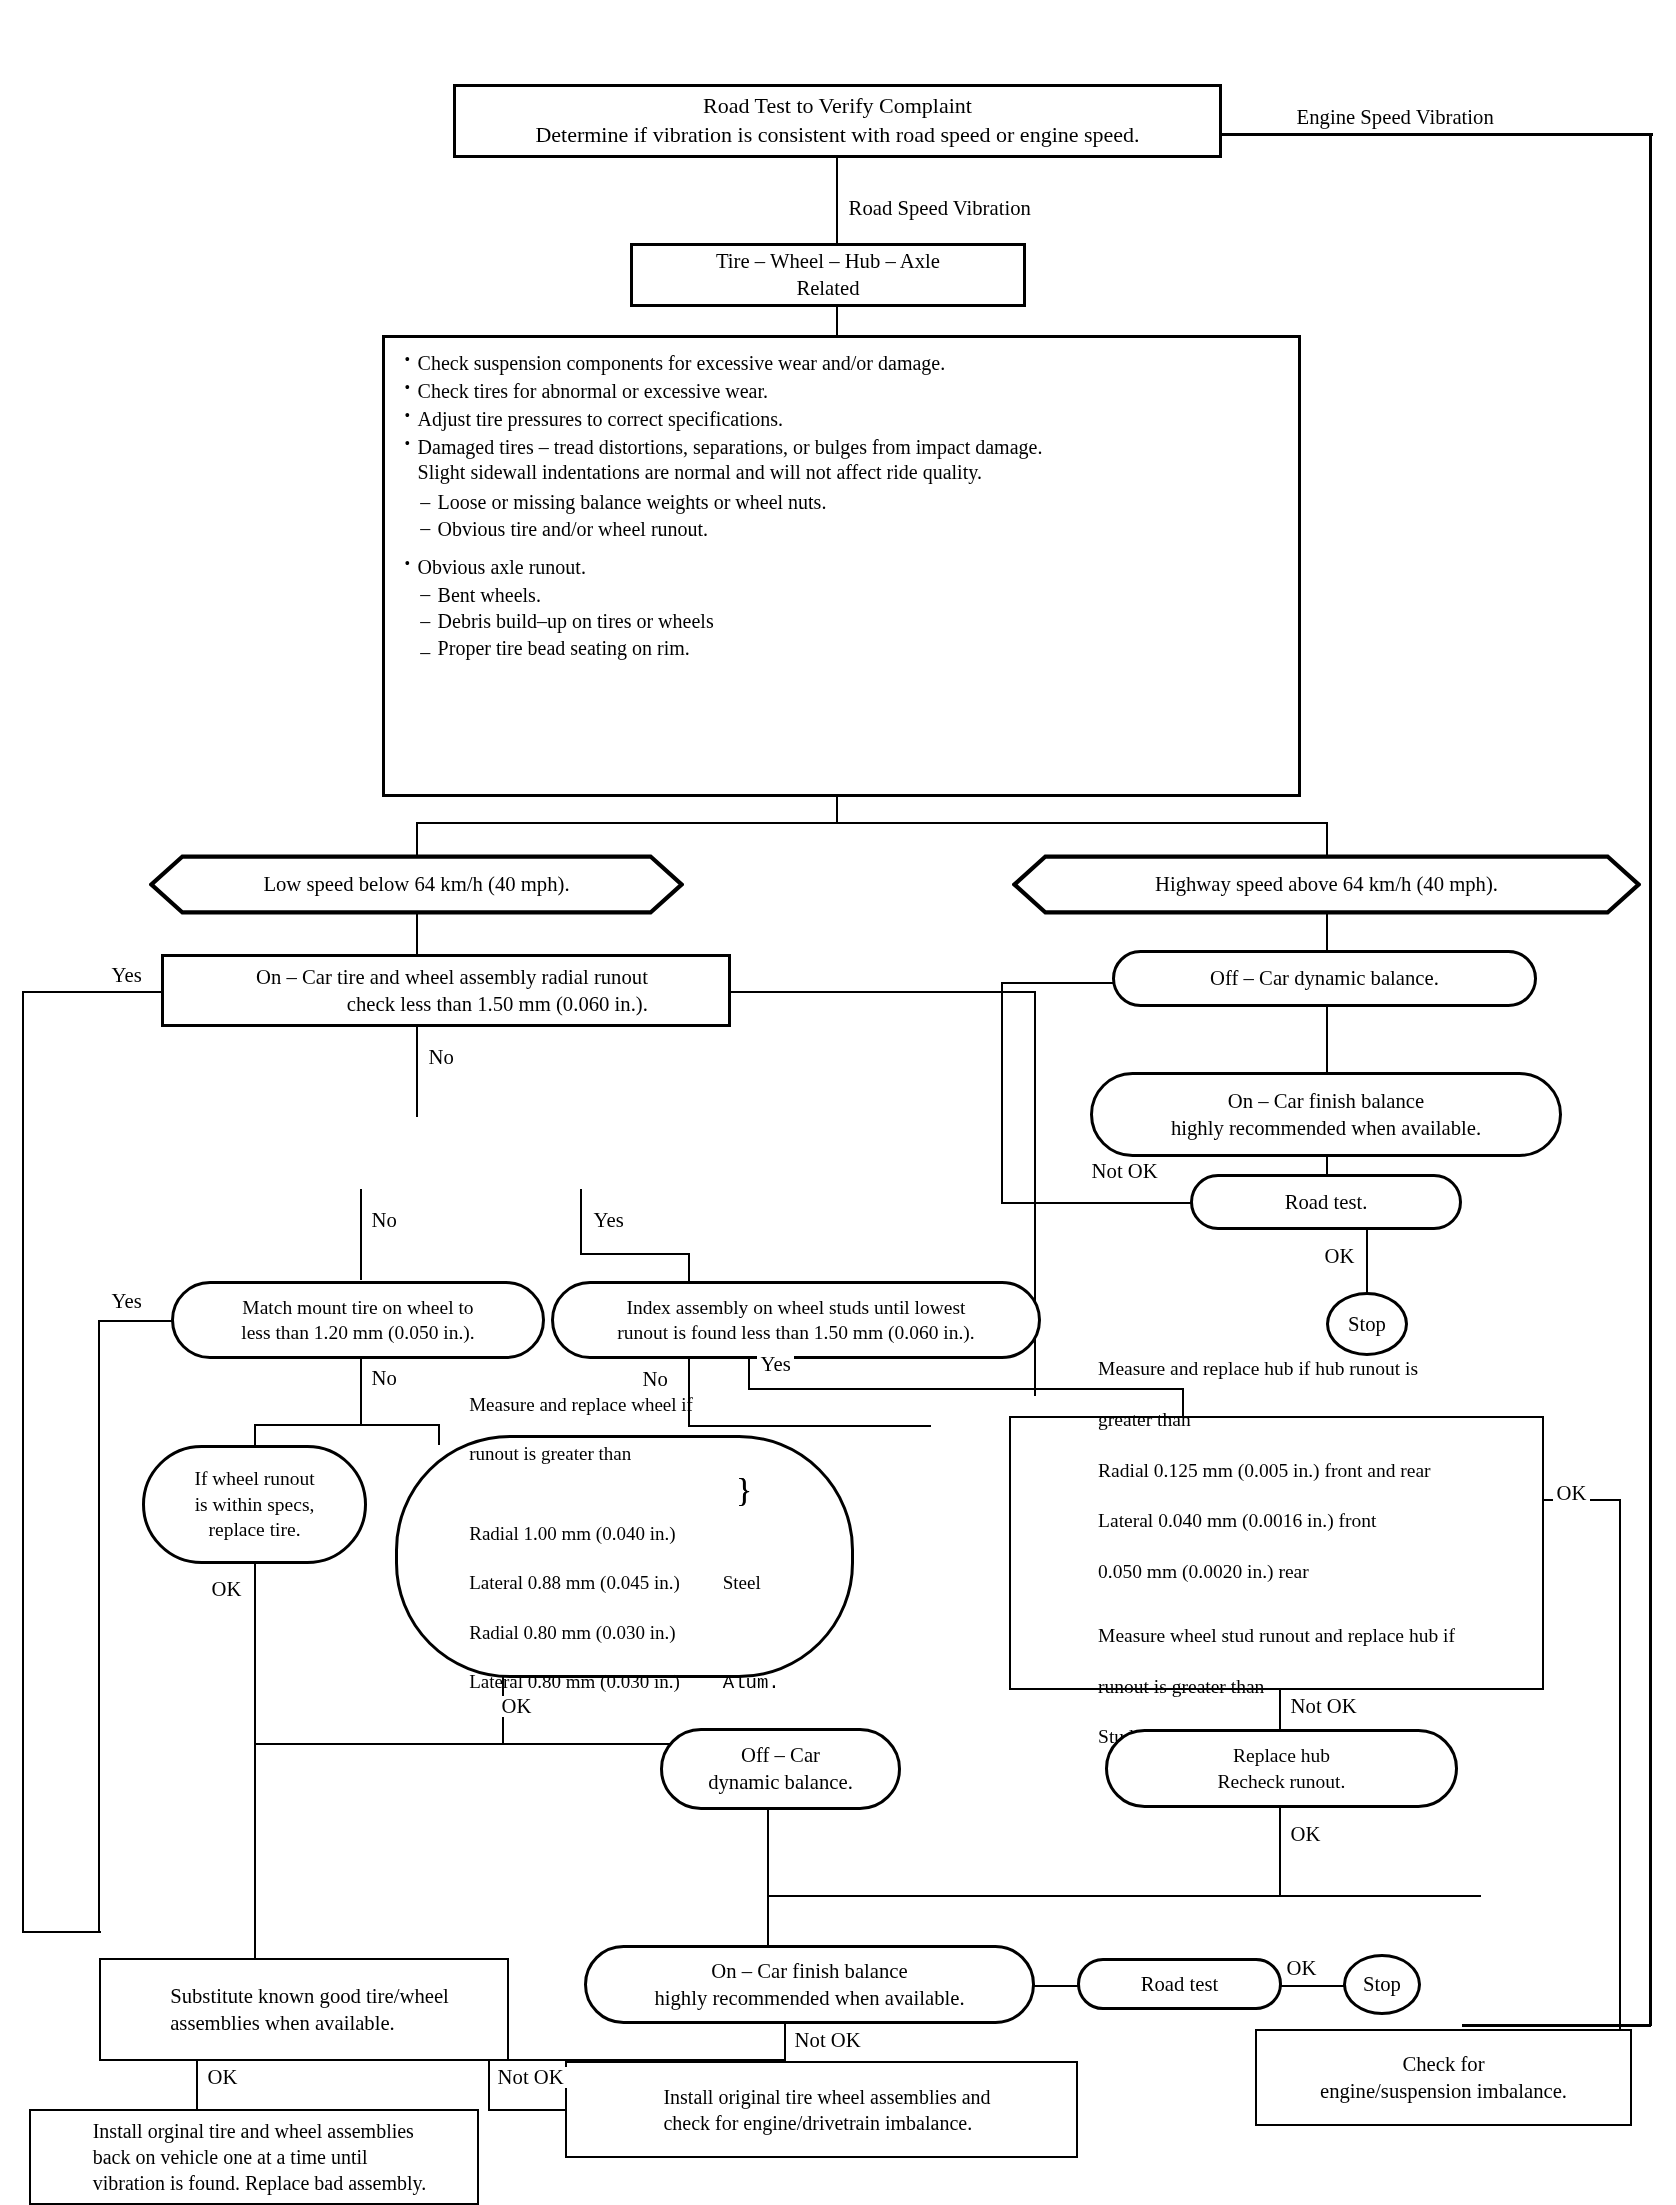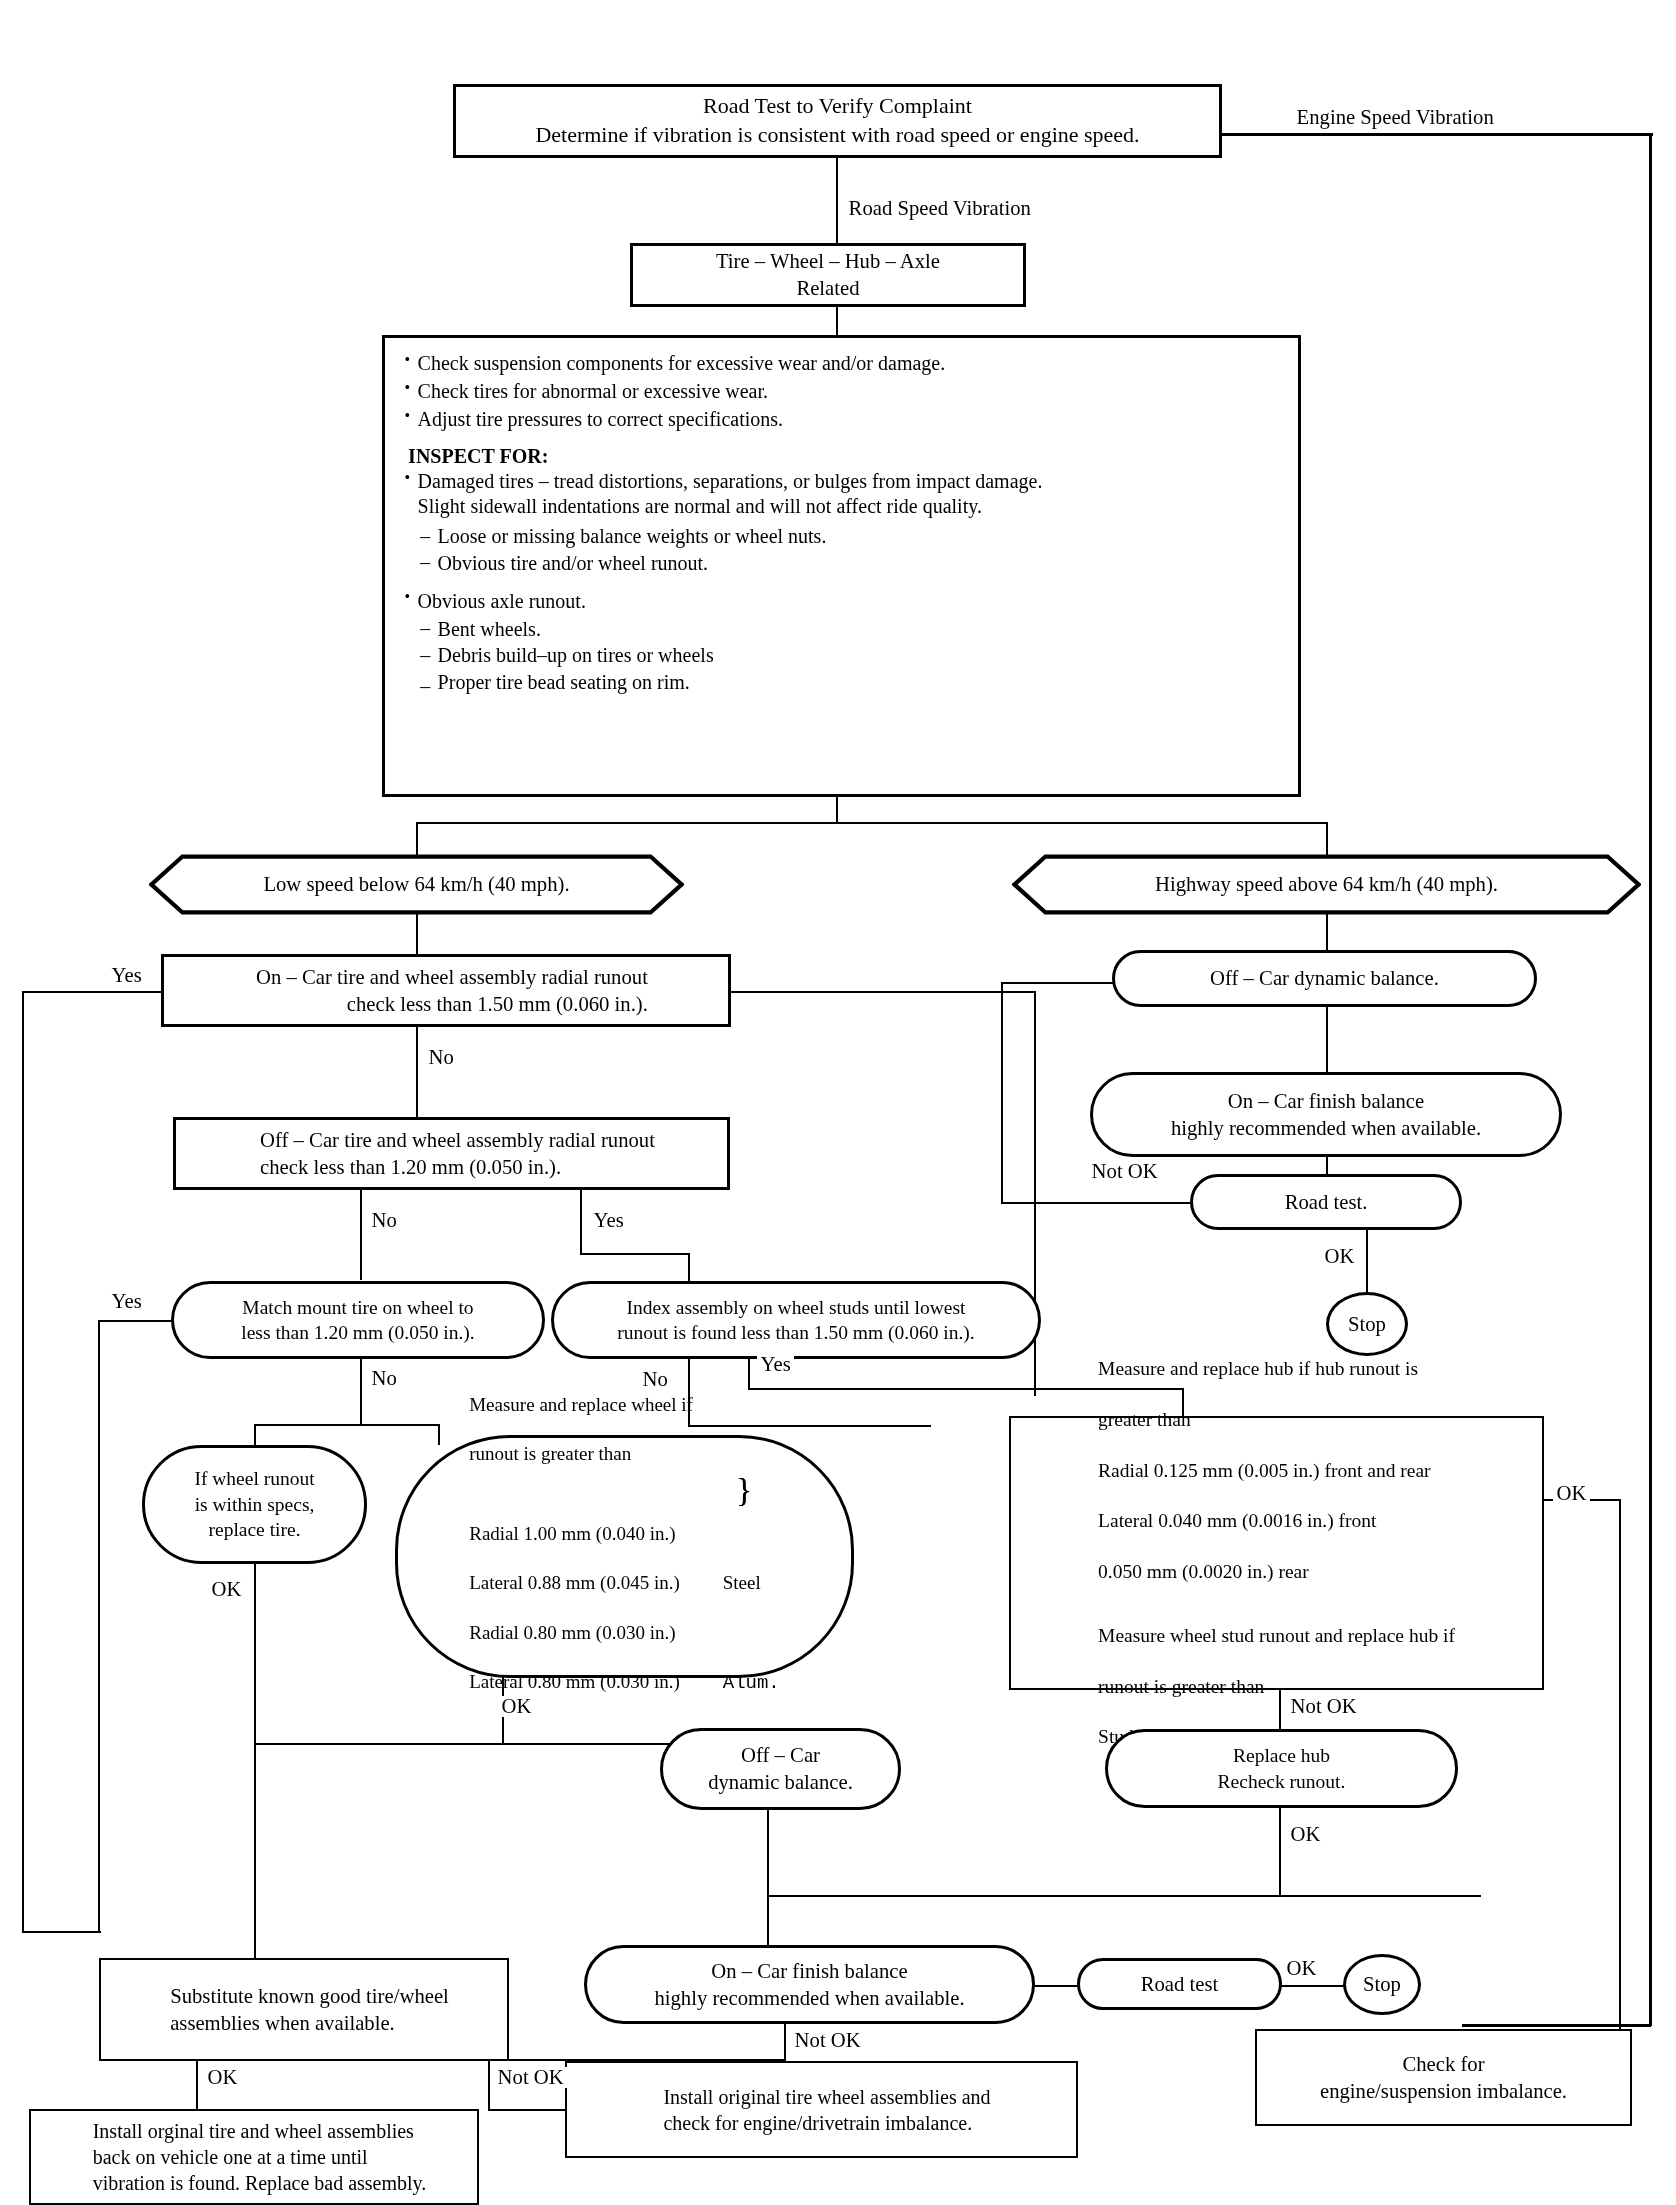--- a/index.html
+++ b/index.html
@@ -80,21 +80,20 @@
 Related</div>
   </div>
   <div class="ln lv" style="left:836px;top:306px;height:30px;"></div>
 
   <div class="listbox f33" style="left:382px;top:335px;width:919px;height:462px;padding:13.4px 16px 9.7px 14.6px;">
     <ul>
       <li class="li"><span class="bul">•</span><span>Check suspension components for excessive wear and/or damage.</span></li>
       <li class="li"><span class="bul">•</span><span>Check tires for abnormal or excessive wear.</span></li>
       <li class="li"><span class="bul">•</span><span>Adjust tire pressures to correct specifications.</span></li>
     </ul>
-    <div class="hd">INSPECT FOR:</div>
     <div class="li" style="margin-bottom:0;">
       <span class="bul">•</span>
       <span>Damaged tires – tread distortions, separations, or bulges from impact damage.</span>
     </div>
     <div class="cont" style="margin-bottom:6px;">Slight sidewall indentations are normal and will not affect ride quality.</div>
     <div class="li2"><span class="dsh">–</span><span>Loose or missing balance weights or wheel nuts.</span></div>
     <div class="li2" style="margin-bottom:13.4px;"><span class="dsh">–</span><span>Obvious tire and/or wheel runout.</span></div>
     <div class="li"><span class="bul">•</span><span>Obvious axle runout.</span></div>
     <div class="li2"><span class="dsh">–</span><span>Bent wheels.</span></div>
     <div class="li2"><span class="dsh">–</span><span>Debris build–up on tires or wheels</span></div>
@@ -131,24 +130,20 @@
   <div class="ln lh" style="left:22px;top:991px;width:141px;"></div>
   <div class="ln lv" style="left:22px;top:991px;height:942px;"></div>
   <div class="ln lh" style="left:22px;top:1931px;width:79px;"></div>
 
   <div class="ln lv" style="left:416px;top:1026px;height:91px;"></div>
   <div class="elbl f34" style="left:425px;top:1047px;">No</div>
 
   <div class="ln lh" style="left:731px;top:991px;width:305px;"></div>
   <div class="ln lv" style="left:1034px;top:991px;height:405px;"></div>
 
-  <div class="node rect f34" style="left:173px;top:1117px;width:557px;height:73px;">
-    <div class="txt" style="text-align:left;padding-left:12px;">Off – Car tire and wheel assembly radial runout
-check  less than 1.20 mm (0.050 in.).</div>
-  </div>
 
   <div class="ln lv" style="left:360px;top:1189px;height:91px;"></div>
   <div class="elbl f34" style="left:368px;top:1210px;">No</div>
 
   <div class="ln lv" style="left:580px;top:1189px;height:66px;"></div>
   <div class="ln lh" style="left:580px;top:1253px;width:109px;"></div>
   <div class="ln lv" style="left:688px;top:1253px;height:28.6px;"></div>
   <div class="elbl f34" style="left:590px;top:1210px;">Yes</div>
 
   <div class="node round-sm f32" style="left:171px;top:1281px;width:374px;height:78px;">

